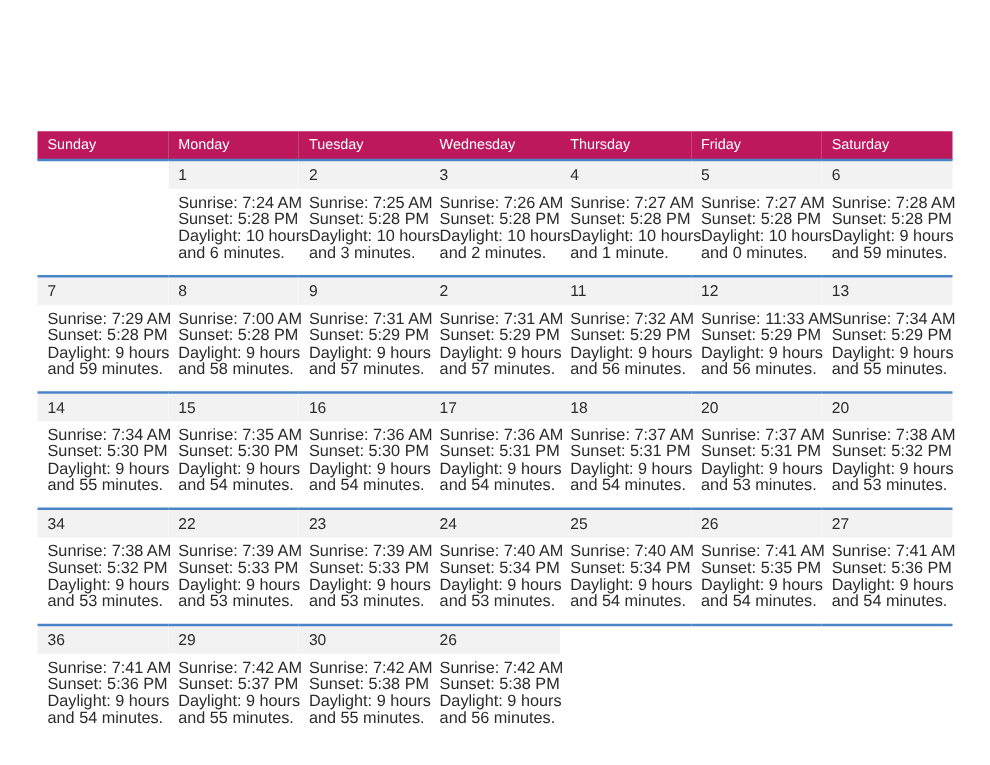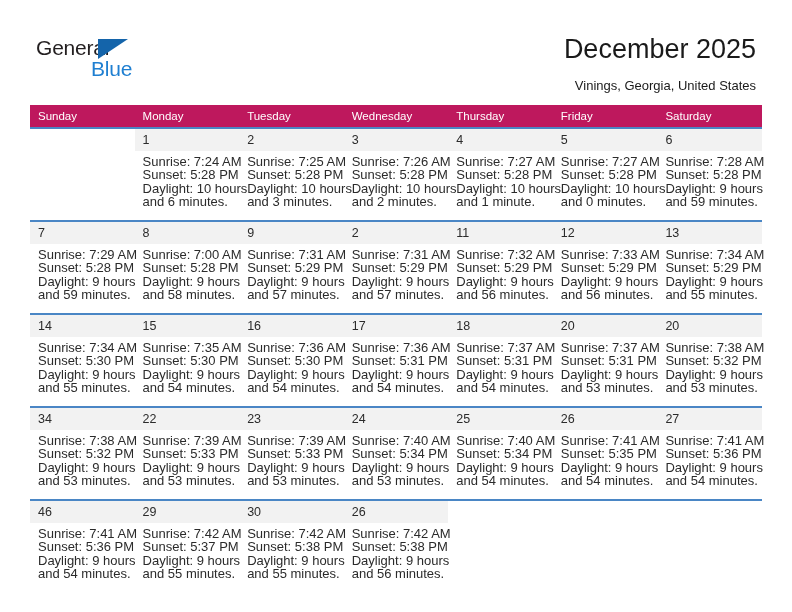--- a/index.html
+++ b/index.html
@@ -117,31 +117,20 @@
     line-height: 13.4px;
     color: #2b2b2b;
   }
   .info div { white-space: nowrap; }
 </style>
 </head>
 <body>
 
 <div id="page">
 
-  <div class="header">
-
-    <div class="logo">
-      <span class="logo-general">General</span>
-      <span class="logo-tri"></span>
-      <span class="logo-blue">Blue</span>
-    </div>
-
-    <div class="title">December 2025</div>
-    <div class="subtitle">Vinings, Georgia, United States</div>
-  </div>
 
   <table class="calendar">
     <thead>
       <tr id="weekday-header-row">
           <th>Sunday</th>
           <th>Monday</th>
           <th>Tuesday</th>
           <th>Wednesday</th>
           <th>Thursday</th>
           <th>Friday</th>
@@ -250,21 +239,21 @@
             <span class="info">
               <div>Sunrise: 7:32 AM</div>
               <div>Sunset: 5:29 PM</div>
               <div>Daylight: 9 hours</div>
               <div>and 56 minutes.</div>
             </span>
           </td>
           <td class="">
             <span class="daynum">12</span>
             <span class="info">
-              <div>Sunrise: 7:33 AM</div>
+              <div>Sunrise: 11:33 AM</div>
               <div>Sunset: 5:29 PM</div>
               <div>Daylight: 9 hours</div>
               <div>and 56 minutes.</div>
             </span>
           </td>
           <td class="">
             <span class="daynum">13</span>
             <span class="info">
               <div>Sunrise: 7:34 AM</div>
               <div>Sunset: 5:29 PM</div>
@@ -398,21 +387,21 @@
             <span class="info">
               <div>Sunrise: 7:41 AM</div>
               <div>Sunset: 5:36 PM</div>
               <div>Daylight: 9 hours</div>
               <div>and 54 minutes.</div>
             </span>
           </td>
         </tr>
         <tr class="week-row last">
           <td class="">
-            <span class="daynum">46</span>
+            <span class="daynum">36</span>
             <span class="info">
               <div>Sunrise: 7:41 AM</div>
               <div>Sunset: 5:36 PM</div>
               <div>Daylight: 9 hours</div>
               <div>and 54 minutes.</div>
             </span>
           </td>
           <td class="">
             <span class="daynum">29</span>
             <span class="info">

